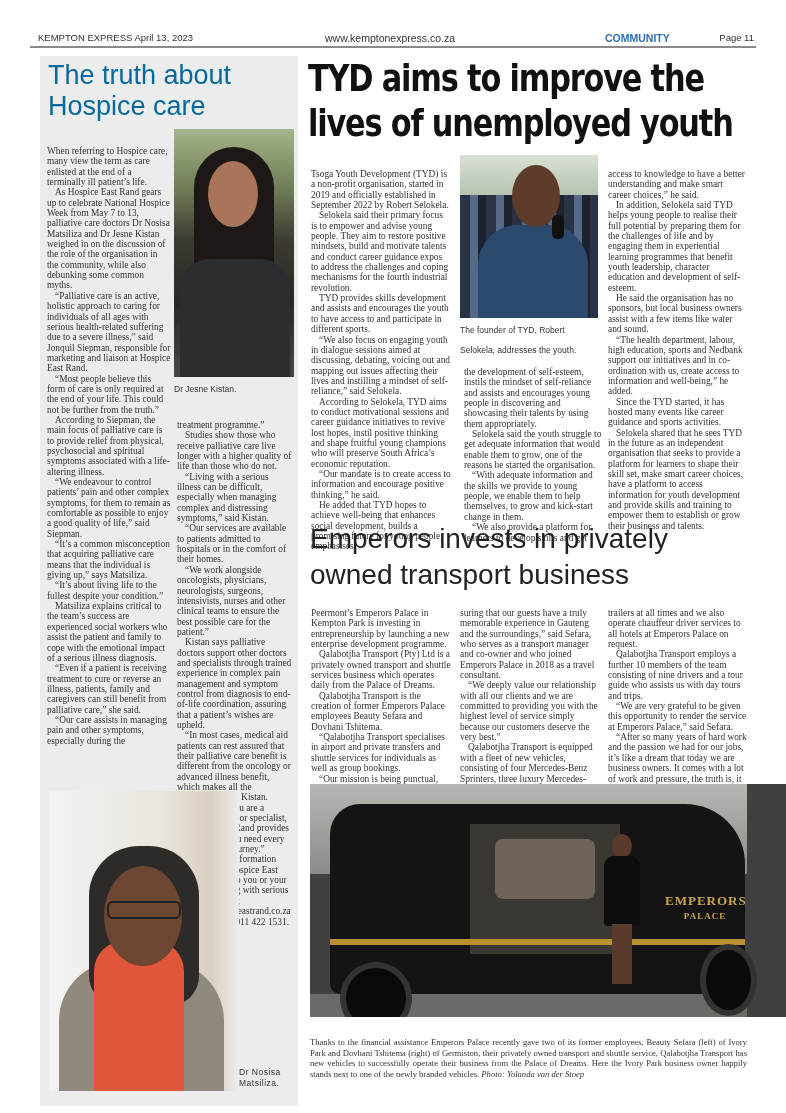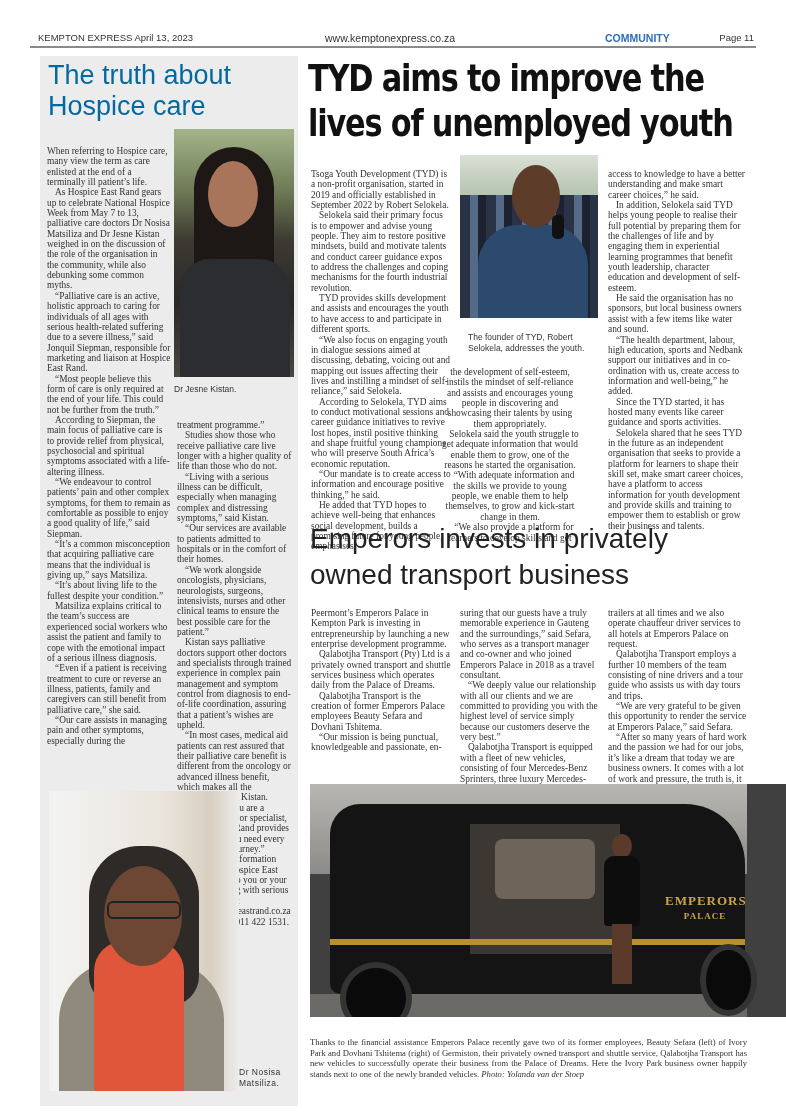--- a/index.html
+++ b/index.html
@@ -30,28 +30,28 @@
   .ph-nosisa .bg{position:absolute;left:0;top:0;width:190px;height:300px;background:linear-gradient(90deg,#f3f3f3 0%,#e9e5dc 60%,#d8cfc0 85%,#ececec 100%);}
   .ph-nosisa .coat{position:absolute;left:10px;top:170px;width:165px;height:130px;border-radius:60px 60px 0 0;background:#8f8a7c;}
   .ph-nosisa .scarf{position:absolute;left:45px;top:150px;width:90px;height:150px;border-radius:30px 30px 0 0;background:#e0563a;}
   .ph-nosisa .hair{position:absolute;left:40px;top:55px;width:110px;height:160px;border-radius:50px 50px 30px 30px;background:#2e2a27;}
   .ph-nosisa .face{position:absolute;left:55px;top:75px;width:78px;height:100px;border-radius:50%;background:#6d4634;}
   .ph-nosisa .glasses{position:absolute;left:58px;top:110px;width:70px;height:14px;border:2px solid #222;border-radius:6px;}
   .cap-nosisa{position:absolute;left:199px;top:1011px;line-height:11px;letter-spacing:0.5px;}
 
   .tyd-head{position:absolute;left:308px;top:56px;margin:0;font-family:"DejaVu Sans",sans-serif;font-weight:bold;font-size:38px;line-height:45px;color:#111;letter-spacing:-1.5px;transform:scaleX(0.8);transform-origin:left top;width:560px;}
   .tyd .c1{left:311px;top:152px;width:140px;}
-  .tyd .c2{left:440px;top:350px;width:140px;text-align:center;}
+  .tyd .c2{left:464px;top:350px;width:140px;}
   .tyd .c3{left:608px;top:152px;width:140px;}
   .ph-robert{left:460px;top:155px;width:138px;height:163px;background:linear-gradient(180deg,#d9e0d4 0%,#9fb29b 40%,#4d5c6c 70%,#2f3b4a 100%);}
   .ph-robert .crowd{position:absolute;left:0;top:40px;width:138px;height:123px;background:repeating-linear-gradient(90deg,#2a3246 0 10px,#556a86 10px 18px,#1c2230 18px 26px);}
   .ph-robert .body{position:absolute;left:18px;top:70px;width:110px;height:100px;border-radius:40px 40px 0 0;background:#2b4a6e;}
   .ph-robert .head{position:absolute;left:52px;top:10px;width:48px;height:62px;border-radius:50%;background:#5e3c2a;}
   .ph-robert .mic{position:absolute;left:92px;top:60px;width:12px;height:24px;border-radius:5px;background:#111;}
-  .cap-robert{position:absolute;left:460px;top:332px;width:142px;line-height:11px;margin-left:8px;}
+  .cap-robert{position:absolute;left:460px;top:320px;width:142px;line-height:20px;}
 
   .emp-head{position:absolute;left:310px;top:521px;margin:0;font-family:"Liberation Sans",sans-serif;font-weight:normal;font-size:28px;line-height:36px;color:#222;}
   .emp .c1{left:311px;top:591px;width:140px;}
   .emp .c2{left:460px;top:591px;width:140px;}
   .emp .c3{left:608px;top:591px;width:140px;}
   .ph-van{left:310px;top:784px;width:511px;height:233px;background:#404040;}
   .ph-van .bldg{position:absolute;left:0;top:0;width:437px;height:90px;background:linear-gradient(180deg,#b9b7b3,#8d8b87);}
   .ph-van .van{position:absolute;left:20px;top:20px;width:415px;height:190px;border-radius:30px 60px 10px 10px;background:#141414;}
   .ph-van .door{position:absolute;left:160px;top:40px;width:150px;height:130px;background:#3b3733;}
   .ph-van .seat{position:absolute;left:185px;top:55px;width:100px;height:60px;background:#6e645a;border-radius:8px;}
@@ -174,20 +174,21 @@
 <div class="emp">
   <h2 class="emp-head">
     <span>Emperors invests in privately</span><br>
     <span>owned transport business</span>
   </h2>
 
   <div class="col c1 txt">
     <p class="first">Peermont’s Emperors Palace in Kempton Park is investing in entrepreneurship by launching a new enterprise development programme.</p>
     <p>Qalabotjha Transport (Pty) Ltd is a privately owned transport and shuttle services business which operates daily from the Palace of Dreams.</p>
     <p>Qalabotjha Transport is the creation of former Emperors Palace employees Beauty Sefara and Dovhani Tshitema.</p>
+    <p>“Qalabotjha Transport specialises in airport and private transfers and shuttle services for individuals as well as group bookings.</p>
     <p>“Our mission is being punctual, knowledgeable and passionate, en-</p>
   </div>
   <div class="col c2 txt">
     <p class="first">suring that our guests have a truly memorable experience in Gauteng and the surroundings,” said Sefara, who serves as a transport manager and co-owner and who joined Emperors Palace in 2018 as a travel consultant.</p>
     <p>“We deeply value our relationship with all our clients and we are committed to providing you with the highest level of service simply because our customers deserve the very best.”</p>
     <p>Qalabotjha Transport is equipped with a fleet of new vehicles, consisting of four Mercedes-Benz Sprinters, three luxury Mercedes-Benz C200s and two VW Kombis.</p>
     <p>Shuttles will be equipped with</p>
   </div>
   <div class="col c3 txt">
     <p class="first">trailers at all times and we also operate chauffeur driver services to all hotels at Emperors Palace on request.</p>

